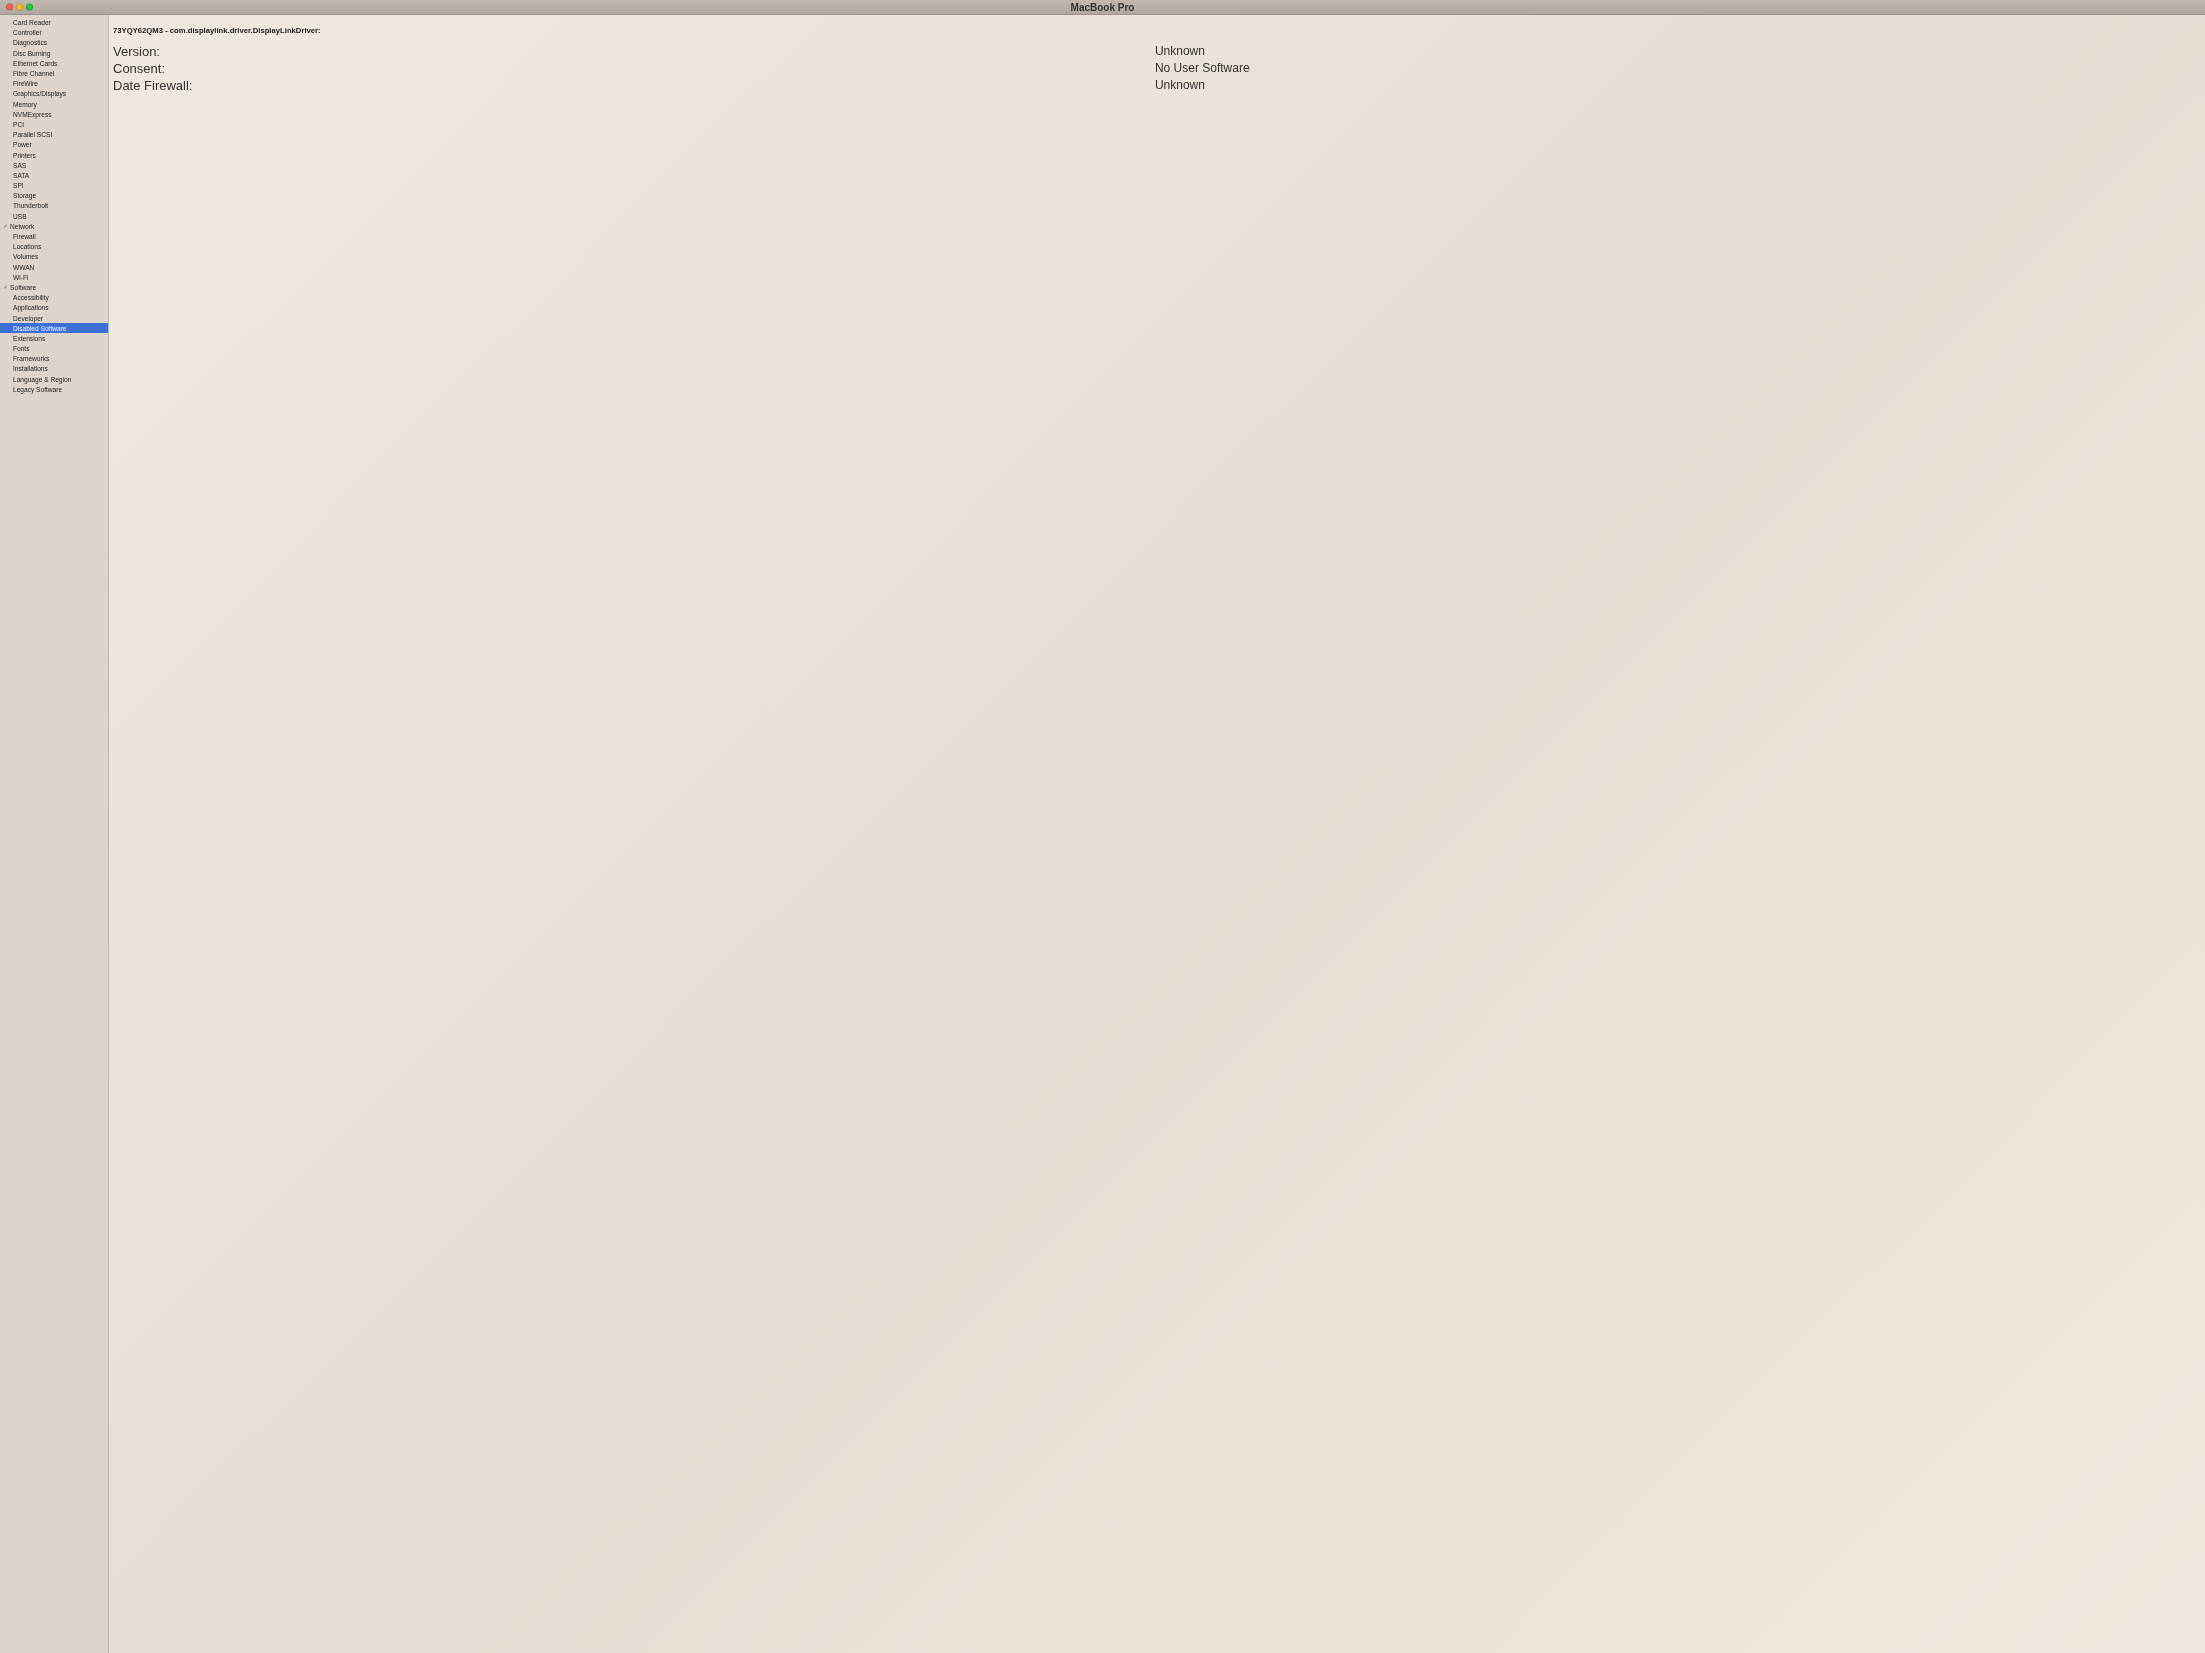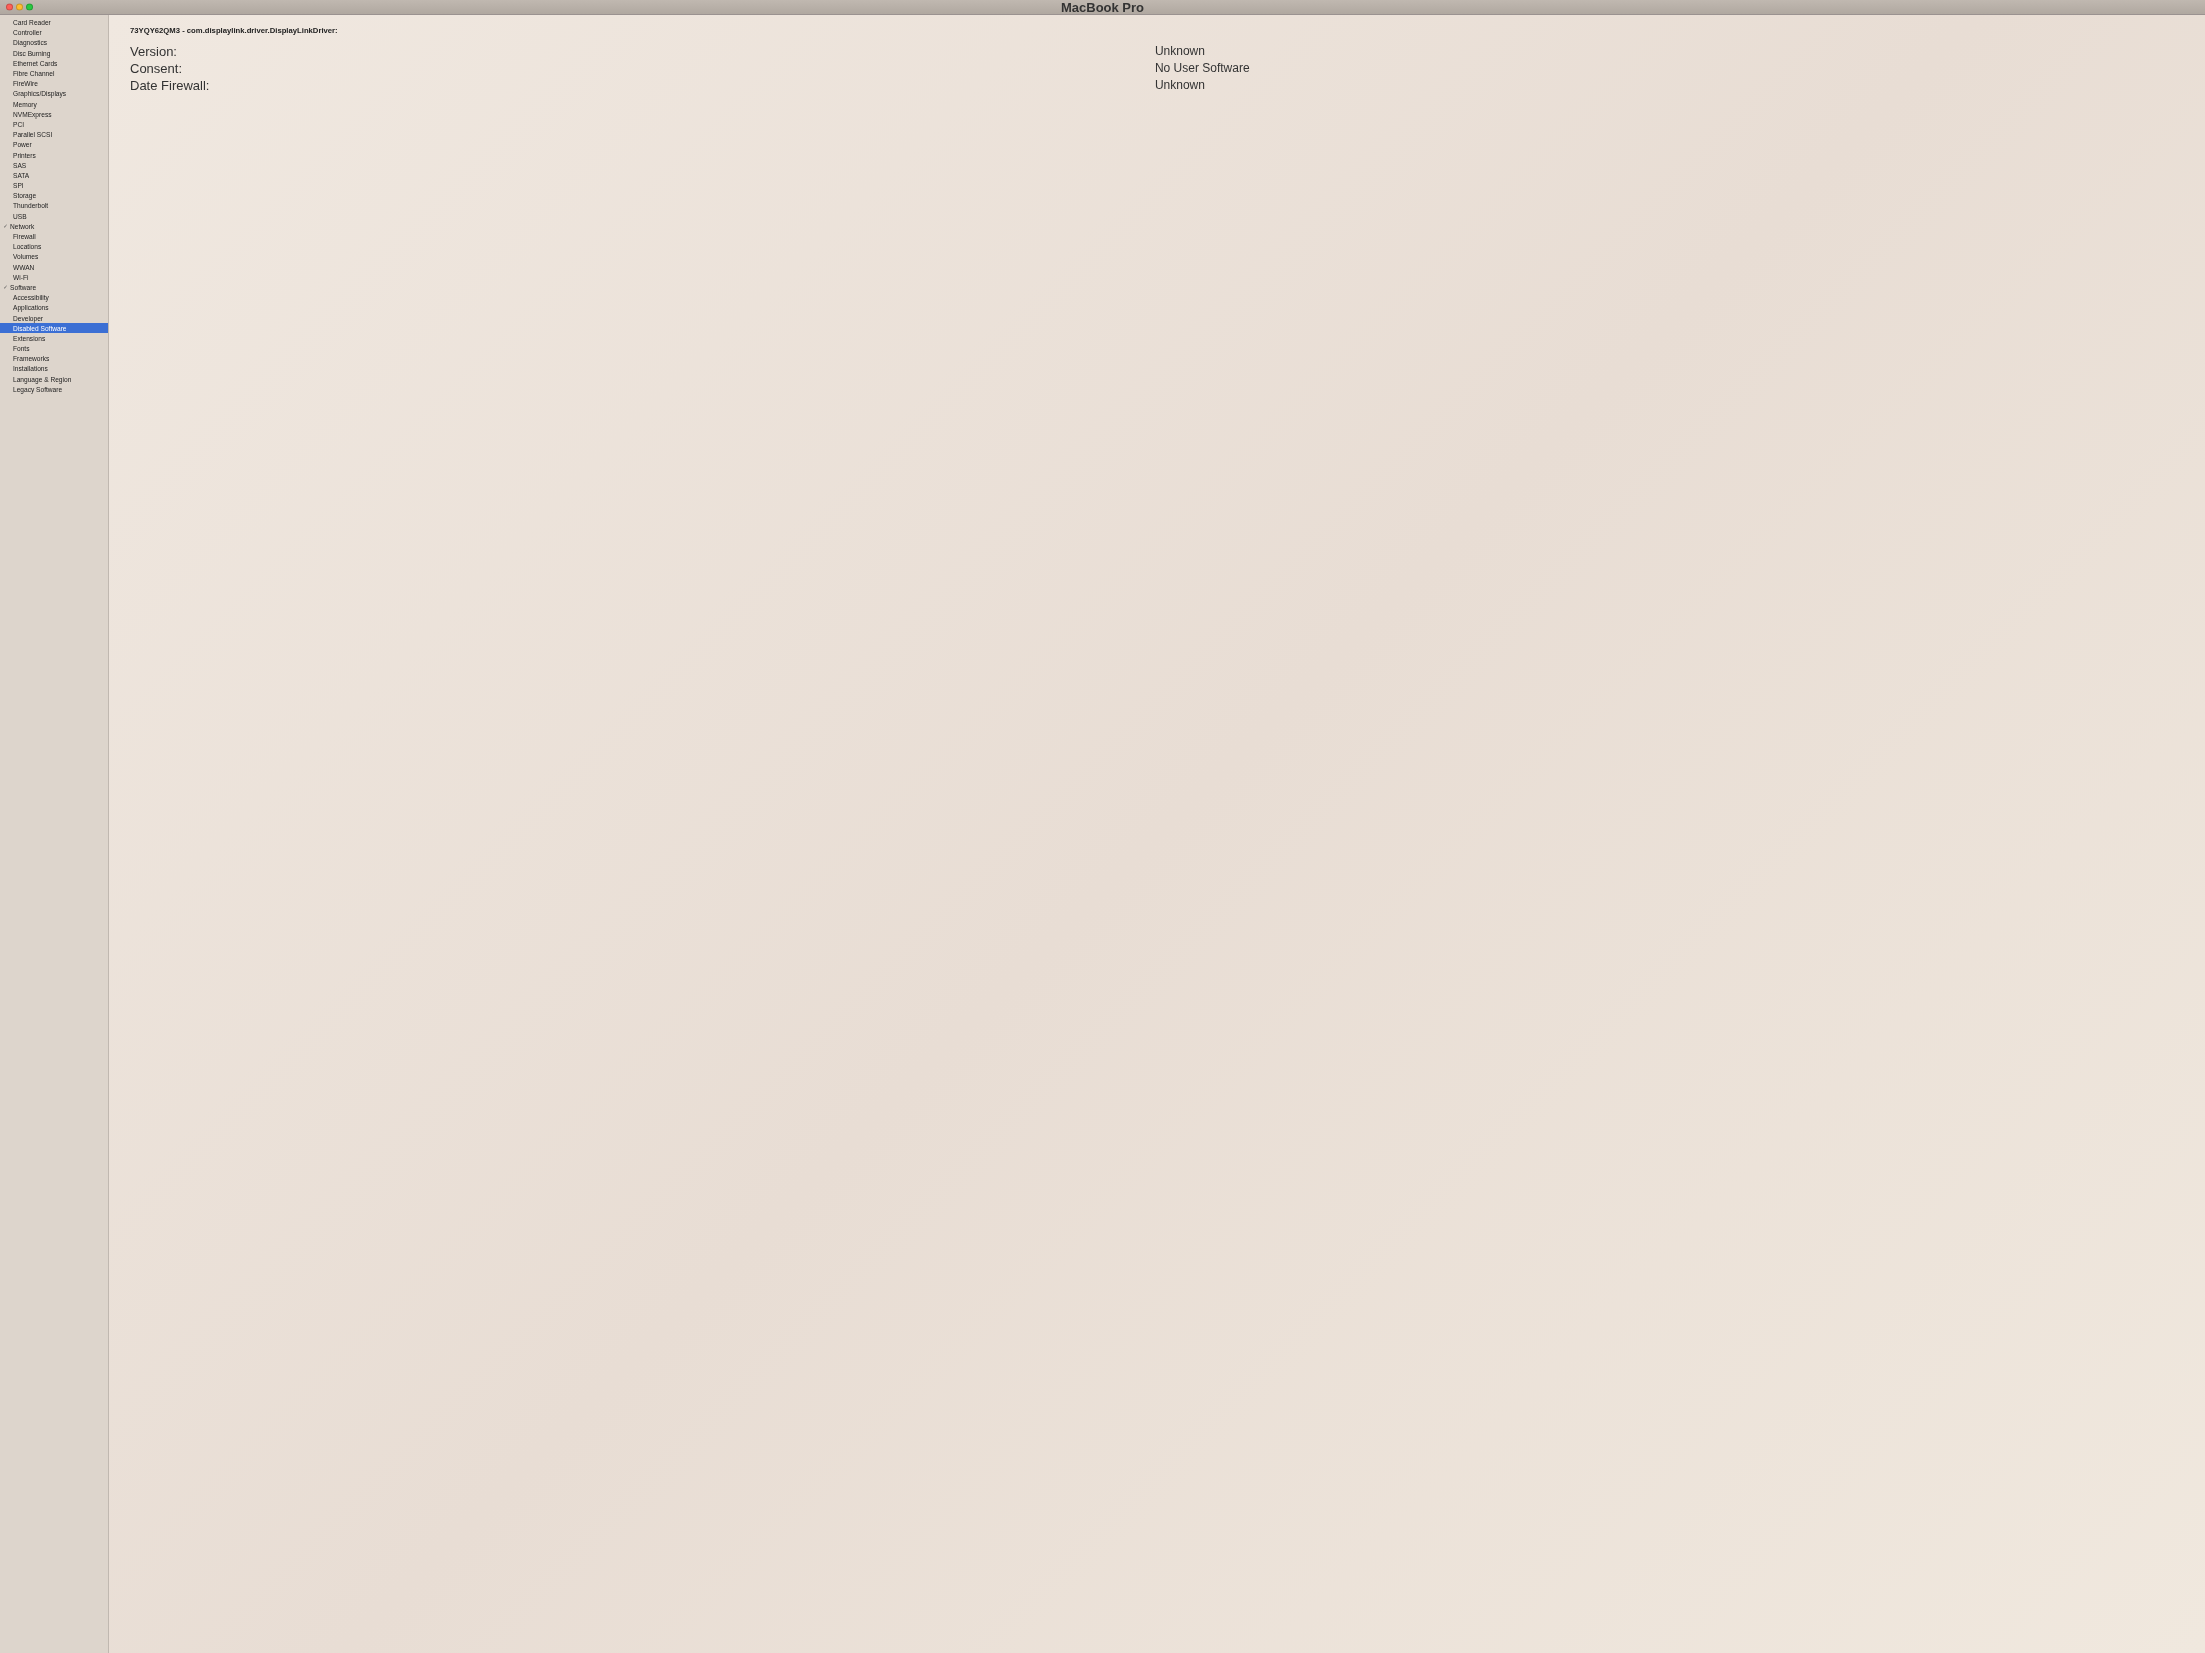--- a/index.html
+++ b/index.html
@@ -42,21 +42,21 @@
       height: 7.1px;
       border-radius: 50%;
       border: 0.5px solid rgba(0,0,0,0.2);
     }
 
     .btn-close { background: #ff5f57; }
     .btn-min { background: #ffbd2e; }
     .btn-max { background: #28c940; }
 
     .title-bar-text {
-      font-size: 13px;
+      font-size: 10px;
       font-weight: 600;
       color: #333;
     }
 
     .app-window {
       display: flex;
       flex: 1;
       overflow: hidden;
     }
 
@@ -93,21 +93,21 @@
     }
 
     .sidebar-section-header .chevron {
       font-size: 5.5px;
       color: #555;
     }
 
     .main-content {
       flex: 1;
       background: linear-gradient(135deg, #f0e8e0 0%, #e8ddd4 50%, #f0e8de 100%);
-      padding: 11px 21px;
+      padding: 11px 4px;
       overflow-y: auto;
     }
 
     .content-title {
       font-size: 7.7px;
       font-weight: 600;
       color: #222;
       margin-bottom: 8.8px;
     }
 

